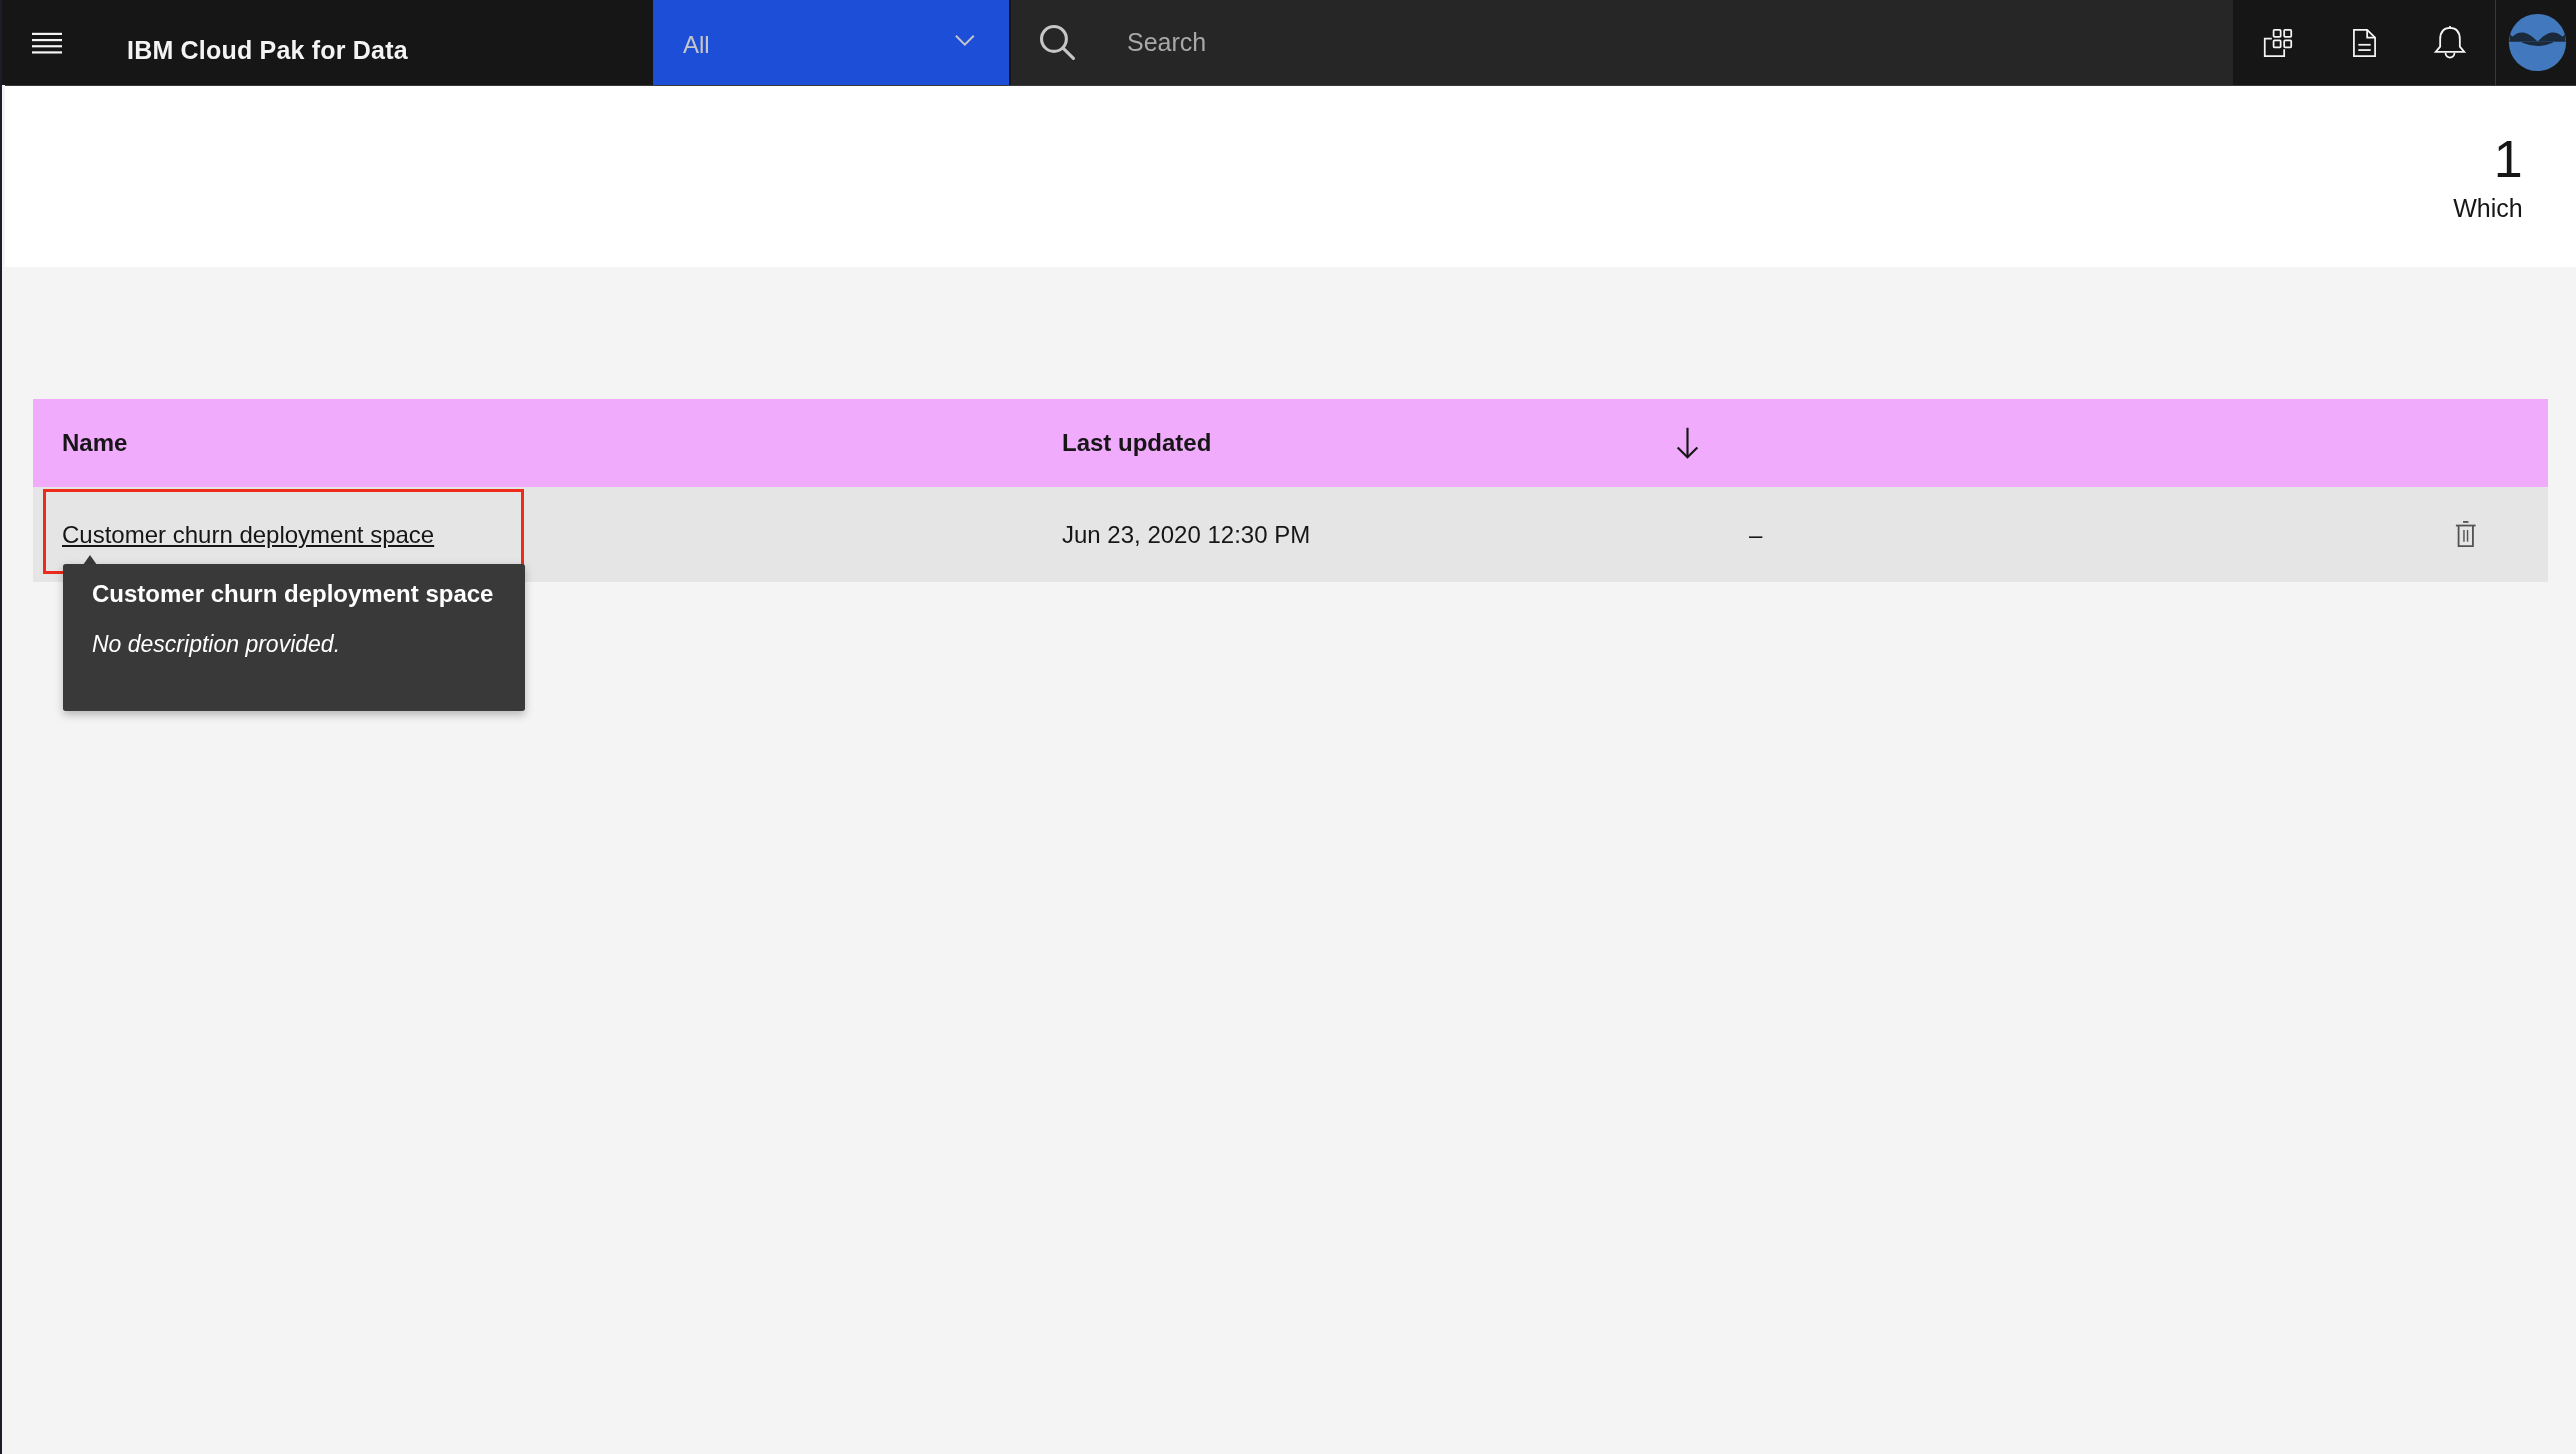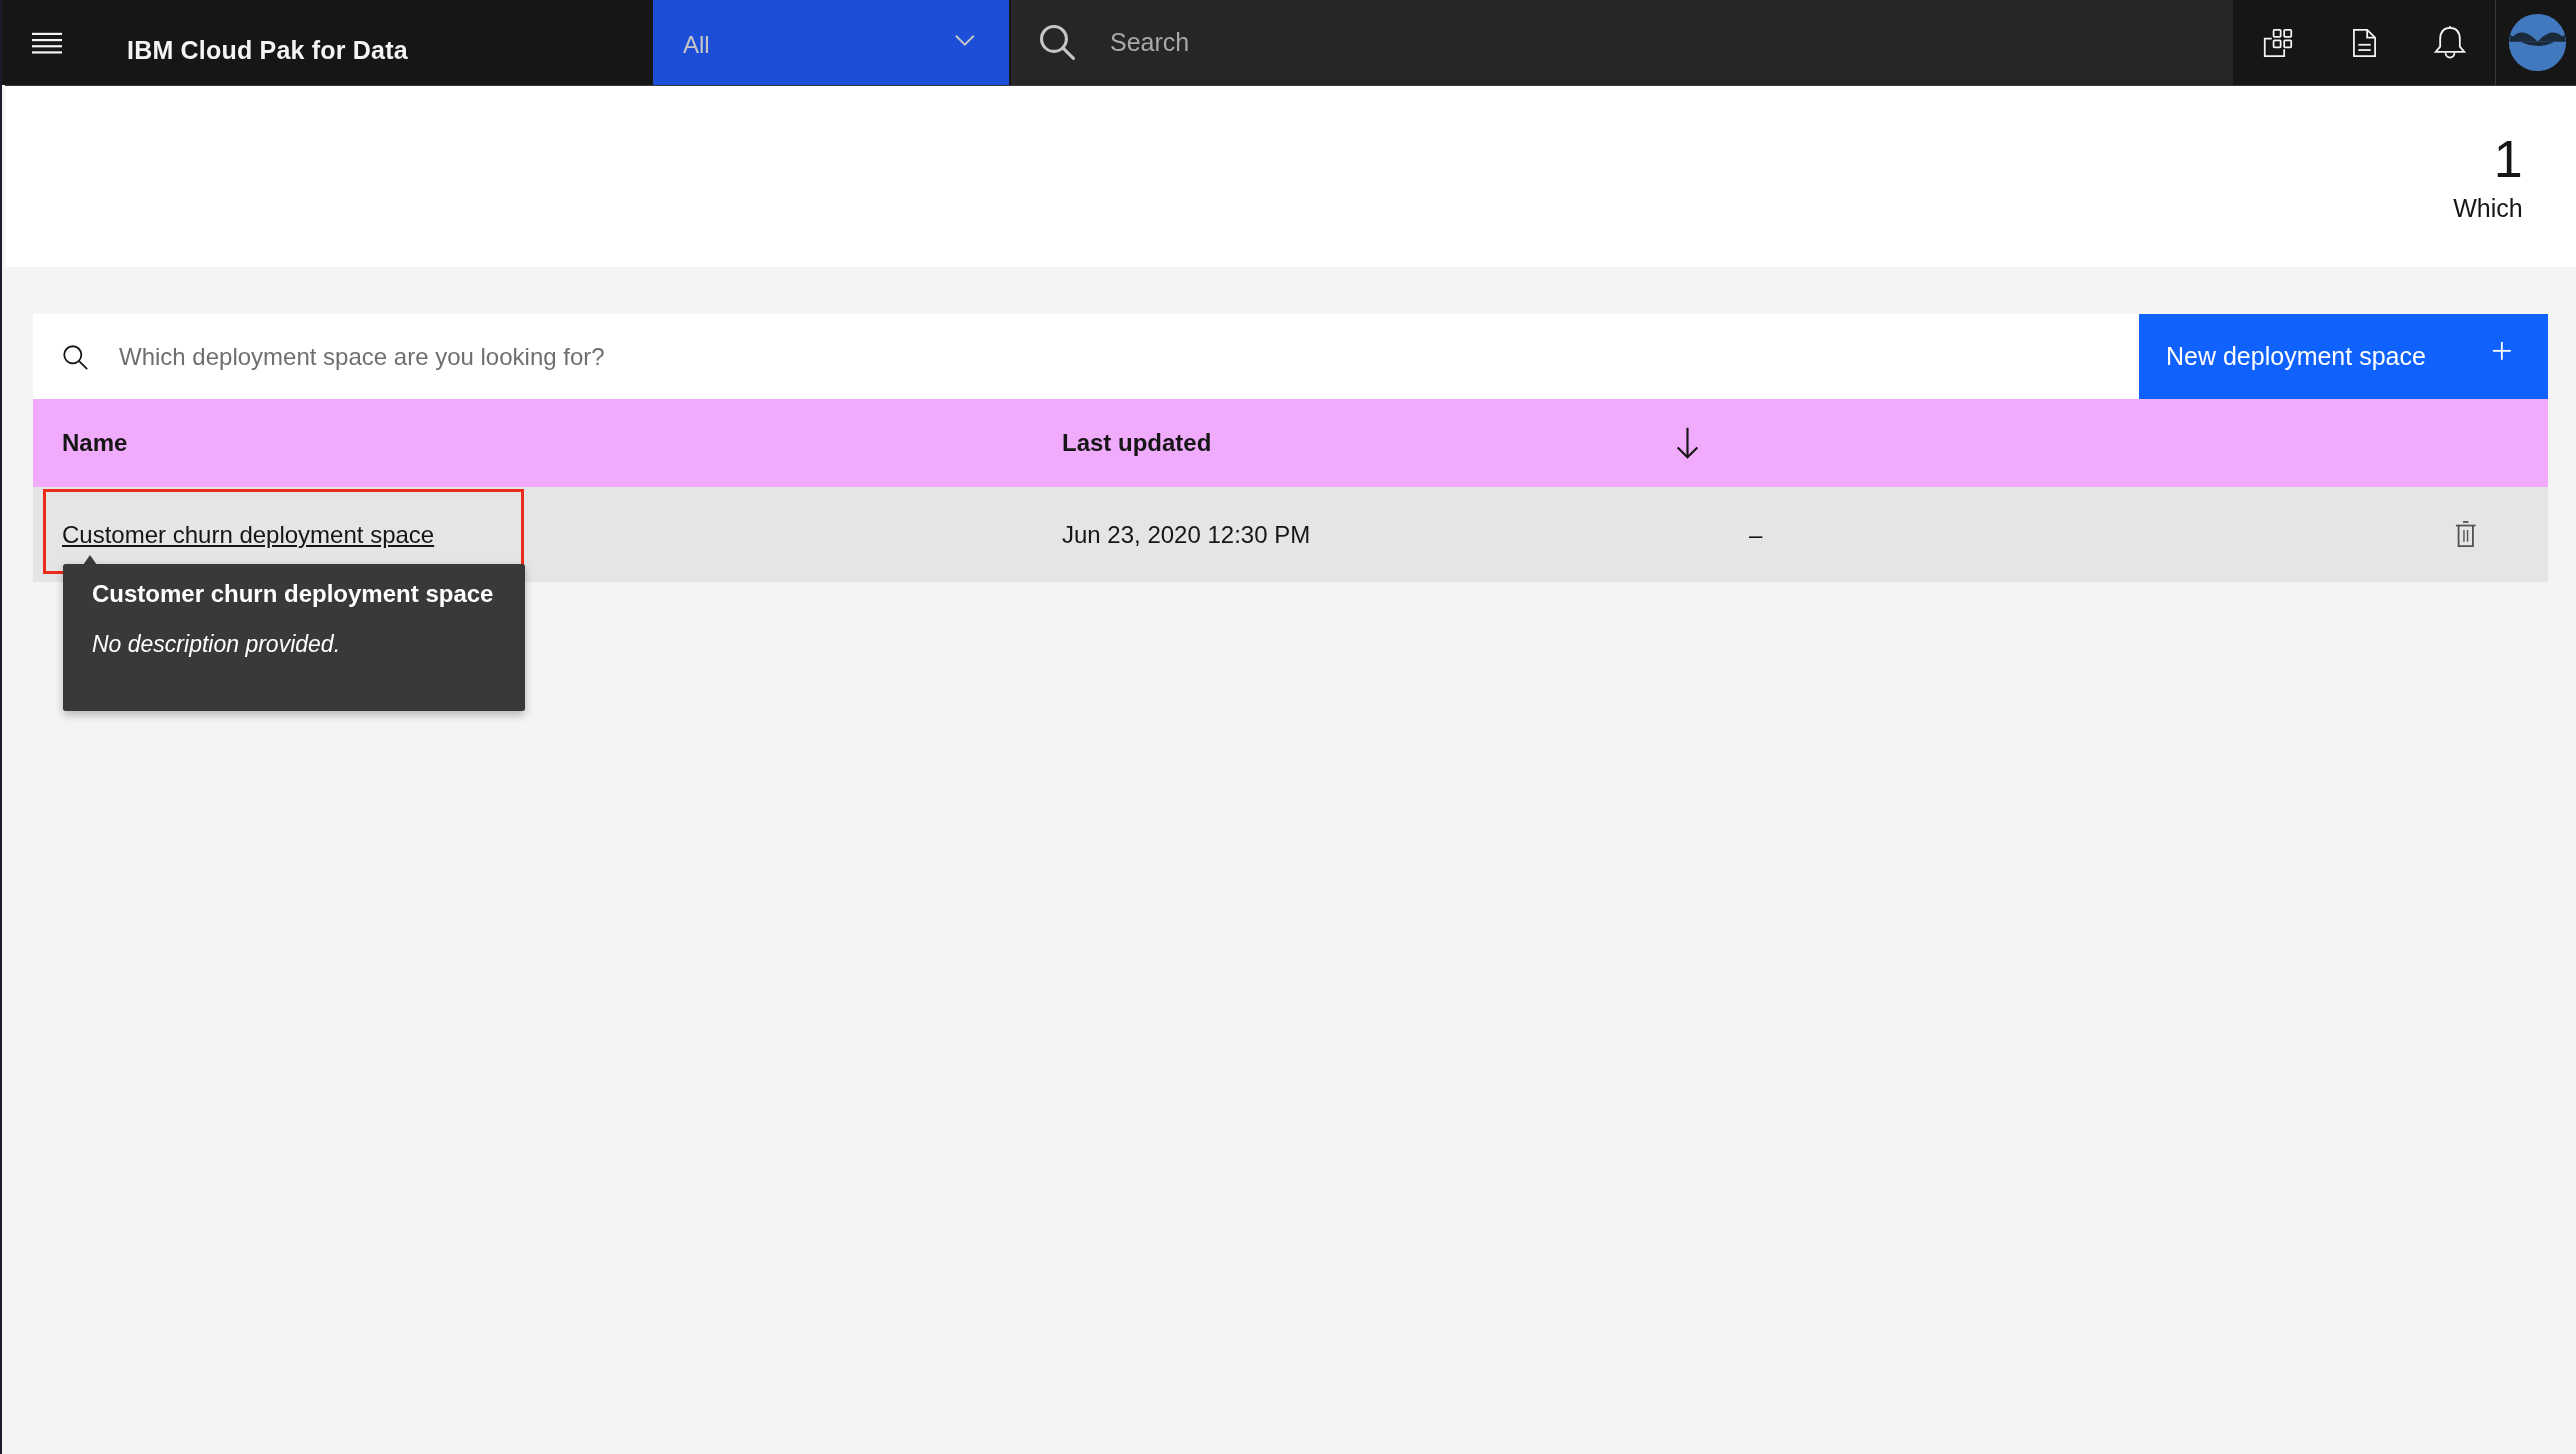--- a/index.html
+++ b/index.html
@@ -8,21 +8,21 @@
 
   
   .topbar { position: absolute; left: 0; top: 0; width: 2576px; height: 85px; background: #161616; }
   .menu-btn { position: absolute; left: 2.7px; top: 0; width: 85px; height: 85px; display: flex; align-items: center; justify-content: center; cursor: pointer; }
   .brand { position: absolute; left: 125px; top: 8px; height: 85px; line-height: 85px; color: #f4f4f4; font-size: 25px; font-weight: bold; letter-spacing: 0.2px; }
   .scope { position: absolute; left: 651px; top: 0; width: 356px; height: 85px; background: #1d4ed8; cursor: pointer; padding-left: 32px; }
   .scope-label { position: absolute; left: 30px; top: 0; line-height: 89px; color: #c6c6c6; font-size: 24px; }
   .scope-chev { position: absolute; right: 34px; top: 34px; }
   .gsearch { position: absolute; left: 1009px; top: 0; width: 1222px; height: 85px; background: #262626; }
   .gsearch-icon { position: absolute; left: 27px; top: 23px; }
-  .gsearch-input { position: absolute; left: 99px; top: 0; height: 85px; width: 1073px; border: none; background: transparent; color: #f4f4f4; font-size: 25px; font-family: "Liberation Sans", sans-serif; outline: none; }
+  .gsearch-input { position: absolute; left: 116px; top: 0; height: 85px; width: 1073px; border: none; background: transparent; color: #f4f4f4; font-size: 25px; font-family: "Liberation Sans", sans-serif; outline: none; }
   .gsearch-input::placeholder { color: #a8a8a8; }
   .hdr-icons { position: absolute; left: 2233px; top: 0; width: 259px; height: 85px; background: #161616; display: flex; }
   .hdr-icon { width: 86px; height: 85px; display: flex; align-items: center; justify-content: center; cursor: pointer; }
   .avatar-wrap { position: absolute; left: 2493px; top: 0; width: 83px; height: 85px; background: #161616; border-left: 1.8px solid #393939; display: flex; align-items: center; justify-content: center; cursor: pointer; }
 
   
   .page-head { position: absolute; left: 2.7px; top: 85px; width: 2573px; height: 182px; background: #ffffff; border-top: 1.8px solid #393939; }
   .page-title { position: absolute; left: 57px; top: 43px; font-size: 50px; color: #161616; font-weight: normal; letter-spacing: 0.3px; }
   .count-num { position: absolute; right: 55px; top: 43px; font-size: 52px; color: #161616; text-align: right; }
   .count-label { position: absolute; right: 55px; top: 108px; font-size: 25px; color: #161616; text-align: right; }
@@ -121,36 +121,20 @@
         <path d="M6 20 Q33 44 60 20" fill="none" stroke="#4178be" stroke-width="0"></path>
       </svg>
     </div>
   </div>
 
   <div class="page-head">
     <div class="count-num">1</div>
     <div class="count-label">Which</div>
   </div>
 
-  <div class="toolbar">
-    <div class="tsearch">
-      <svg class="tsearch-icon" width="27" height="27" viewBox="0 0 30 30">
-        <circle cx="12" cy="12" r="9.5" fill="none" stroke="#161616" stroke-width="2"></circle>
-        <line x1="19" y1="19" x2="28" y2="28" stroke="#161616" stroke-width="2"></line>
-      </svg>
-      <input class="tsearch-input" type="text" placeholder="Which deployment space are you looking for?" style="">
-    </div>
-    <button class="new-btn">
-      <span>New deployment space</span>
-      <svg class="new-btn-plus" width="19.7" height="19.7" viewBox="0 0 22 22">
-        <line x1="11" y1="1" x2="11" y2="21" stroke="#ffffff" stroke-width="2"></line>
-        <line x1="1" y1="11" x2="21" y2="11" stroke="#ffffff" stroke-width="2"></line>
-      </svg>
-    </button>
-  </div>
 
   <div class="table">
     <div class="thead">
       <div class="th" style="left:29px;">Name</div>
       <div class="th" style="left:1029px;">Last updated</div>
       <svg class="sort-icon" width="27" height="34" viewBox="0 0 30 38">
         <line x1="15" y1="2" x2="15" y2="35" stroke="#161616" stroke-width="2.4"></line>
         <polyline points="4,24 15,35 26,24" fill="none" stroke="#161616" stroke-width="2.4"></polyline>
       </svg>
     </div>

